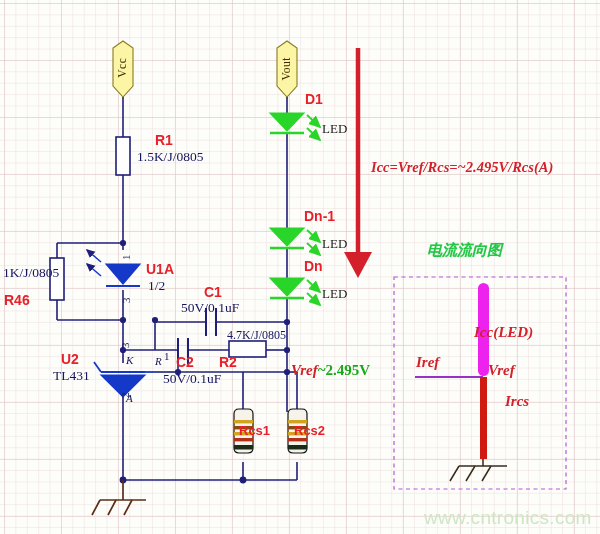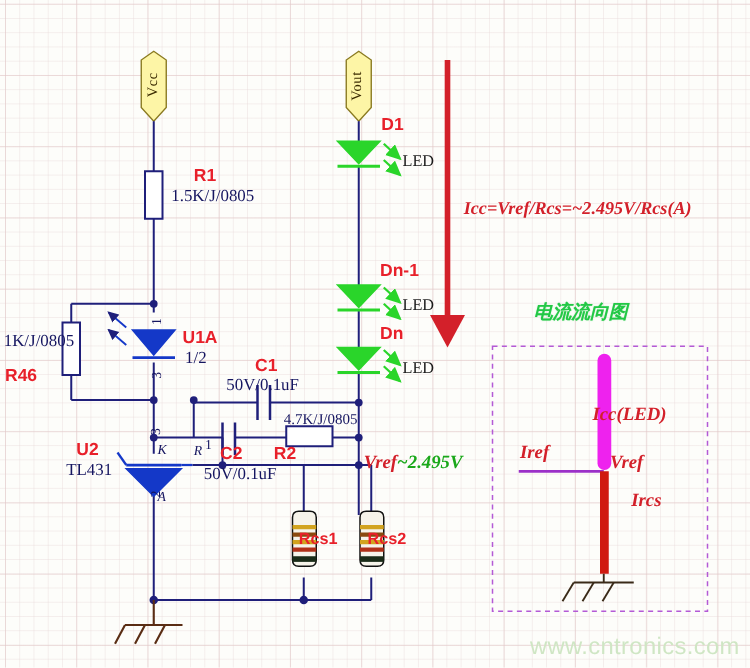--- a/index.html
+++ b/index.html
@@ -32,21 +32,21 @@
   .val{color:#151560;font-size:13.5px;}
   .val-sm{color:#151560;font-size:12px;}
   .pin{color:#151560;font-size:11px;font-style:italic;}
   .pinnum{color:#151560;font-size:11px;}
   .ledtxt{color:#1a1a1a;font-size:13px;}
   .formula{color:#d3202a;font-weight:bold;font-style:italic;font-size:14.5px;}
   .sect-title{color:#22c845;font-weight:bold;font-style:italic;font-size:15px;
     text-shadow:0 0 1px rgba(34,200,69,.4);}
   .iname{color:#d3202a;font-weight:bold;font-style:italic;font-size:15px;}
   .vrefname{color:#d3202a;font-weight:bold;font-style:italic;font-size:15px;}
-  .vrefval{color:#1aa81a;font-weight:bold;font-style:italic;font-size:15px;}
+  .vrefval{color:#1aa81a;font-weight:bold;font-size:15px;}
   .flagtxt{
     color:#3b2b00;font-size:11.5px;font-family:"Liberation Serif",serif;
     transform:rotate(-90deg);transform-origin:center center;
     letter-spacing:.5px;
   }
   .watermark{
     color:#cfe6c4;font-size:19px;font-family:"Liberation Sans",sans-serif;
     letter-spacing:.3px;
   }
   .rot90{transform:rotate(-90deg);transform-origin:left top;}

